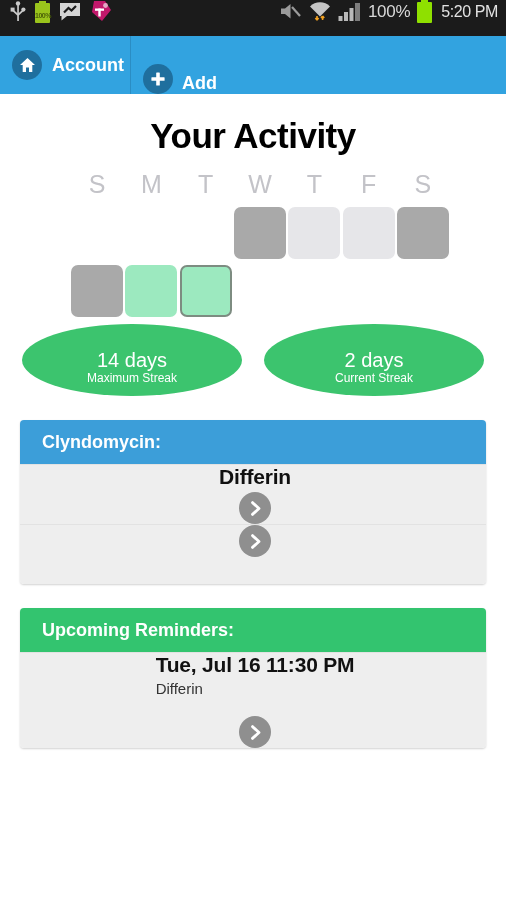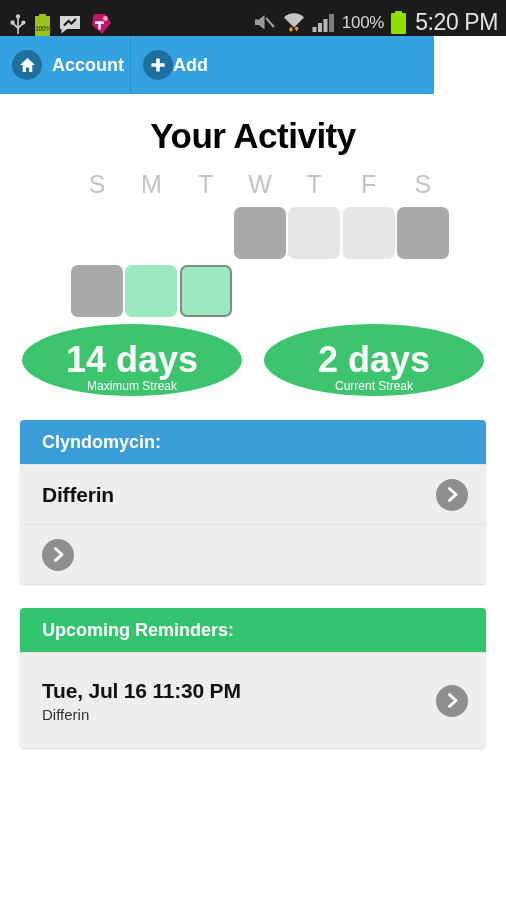--- a/index.html
+++ b/index.html
@@ -9,58 +9,58 @@
     font-family: "Liberation Sans", sans-serif;
     overflow: hidden;
   }
   #app { position: relative; width: 506px; height: 900px; background: #ffffff; }
 
   
   .statusbar {
     position: absolute; top: 0; left: 0;
     width: 506px; height: 36px;
     background: #1b1b1b;
-    display: flex; align-items: flex-end;
+    display: flex; align-items: flex-start;
     padding: 0 8px 0 10px;
   }
   .sb-left { display: flex; align-items: center; gap: 9px; }
   .sb-right { margin-left: auto; display: flex; align-items: center; gap: 7px; }
   .sb-icon { display: block; }
   .sb-pct {
     color: #d8d8d8; font-size: 17px; letter-spacing: -0.3px;
   }
   .sb-time {
-    color: #e2e2e2; font-size: 23px; letter-spacing: -0.4px; margin-left: 2px;
+    color: #e2e2e2; font-size: 16px; letter-spacing: -0.4px; margin-left: 2px;
   }
   .batt-glyph { position: relative; width: 15px; height: 22px; }
   .batt-glyph .cap { position:absolute; left:4px; top:0; width:7px; height:3px; background:#9ac41c; }
   .batt-glyph .body { position:absolute; left:0; top:2px; width:15px; height:20px; background:#9ac41c; border-radius:1px; }
   .batt-glyph .lbl { position:absolute; left:0; top:11px; width:15px; text-align:center;
                      font-size:7px; color:#4d6208; font-weight:bold; letter-spacing:-0.5px; }
   .batt-green { position: relative; width: 15px; height: 23px; }
   .batt-green .cap { position:absolute; left:4px; top:0; width:7px; height:3px; background:#8fe000; }
   .batt-green .body { position:absolute; left:0; top:2px; width:15px; height:21px; background:#8fe000; border-radius:1px; }
 
   
   .navbar {
     position: absolute; top: 36px; left: 0;
-    width: 434px; height: 58px;
+    width: 506px; height: 58px;
     background: #32a3e0;
     display: flex; align-items: stretch;
   }
   .nav-left {
     width: 131px; display: flex; align-items: center; gap: 10px;
     padding-left: 12px; border-right: 1px solid #2a8dc4;
   }
   .nav-center {
     flex: 1; display: flex; align-items: center; justify-content: center;
     border-right: 1px solid #2a8dc4;
   }
   .nav-right {
-    width: 91px; display: flex; align-items: center; padding-left: 12px;
+    width: 91px; display: flex; align-items: flex-end; gap: 9px; padding-left: 12px;
   }
   .nav-title { color: #ffffff; font-size: 25px; font-weight: bold; }
   .nav-label { color: #ffffff; font-size: 18px; font-weight: bold; }
   .nav-circle {
     width: 30px; height: 30px; border-radius: 50%;
     background: #1f6f9e; display: flex; align-items: center; justify-content: center;
     flex: 0 0 auto;
   }
 
   
@@ -91,39 +91,40 @@
   .cell.green { background: #9ce9bf; }
   .cell.today { background: #9ce9bf; border: 2px solid #7d8c81; }
 
   
   .streaks { display: flex; gap: 22px; padding: 0 22px; margin-top: 2px; }
   .streak {
     flex: 1; height: 72px; border-radius: 50%;
     background: #3cc46e; color: #ffffff;
     display: flex; flex-direction: column; align-items: center; justify-content: center;
   }
-  .streak-num { font-size: 36px; font-weight: bold; line-height: 1.05; margin-top: 15px; }
+  .streak-num { font-size: 20px; font-weight: normal; line-height: 1.05; margin-top: 15px; }
   .streak-lbl { font-size: 12px; line-height: 1.2; }
 
   
   .card {
     margin: 0 20px; margin-top: 24px;
     border-radius: 4px; overflow: hidden;
     box-shadow: 0 1px 2px rgba(0,0,0,0.18);
   }
   .card-head {
     height: 44px; display: flex; align-items: center; padding-left: 22px;
     color: #ffffff; font-size: 18px; font-weight: bold;
   }
   .card-head.blue { background: #3c9ed9; }
   .card-head.green { background: #33c46f; }
   .card-row {
     background: #eeeeee; display: flex; align-items: center;
     padding: 0 18px 0 22px; min-height: 60px;
     border-top: 1px solid #e2e2e2;
+    flex-direction: column;
   }
   .card-row:first-of-type { border-top: none; }
   .row-text { flex: 1; }
   .row-title { font-size: 21px; font-weight: bold; color: #111; letter-spacing: -0.2px; }
   .row-sub { font-size: 15px; color: #333; margin-top: 3px; }
   .chev {
     width: 32px; height: 32px; border-radius: 50%; background: #8f8f8f;
     display: flex; align-items: center; justify-content: center; flex: 0 0 auto;
   }
   .card.reminders .card-row { min-height: 96px; }

